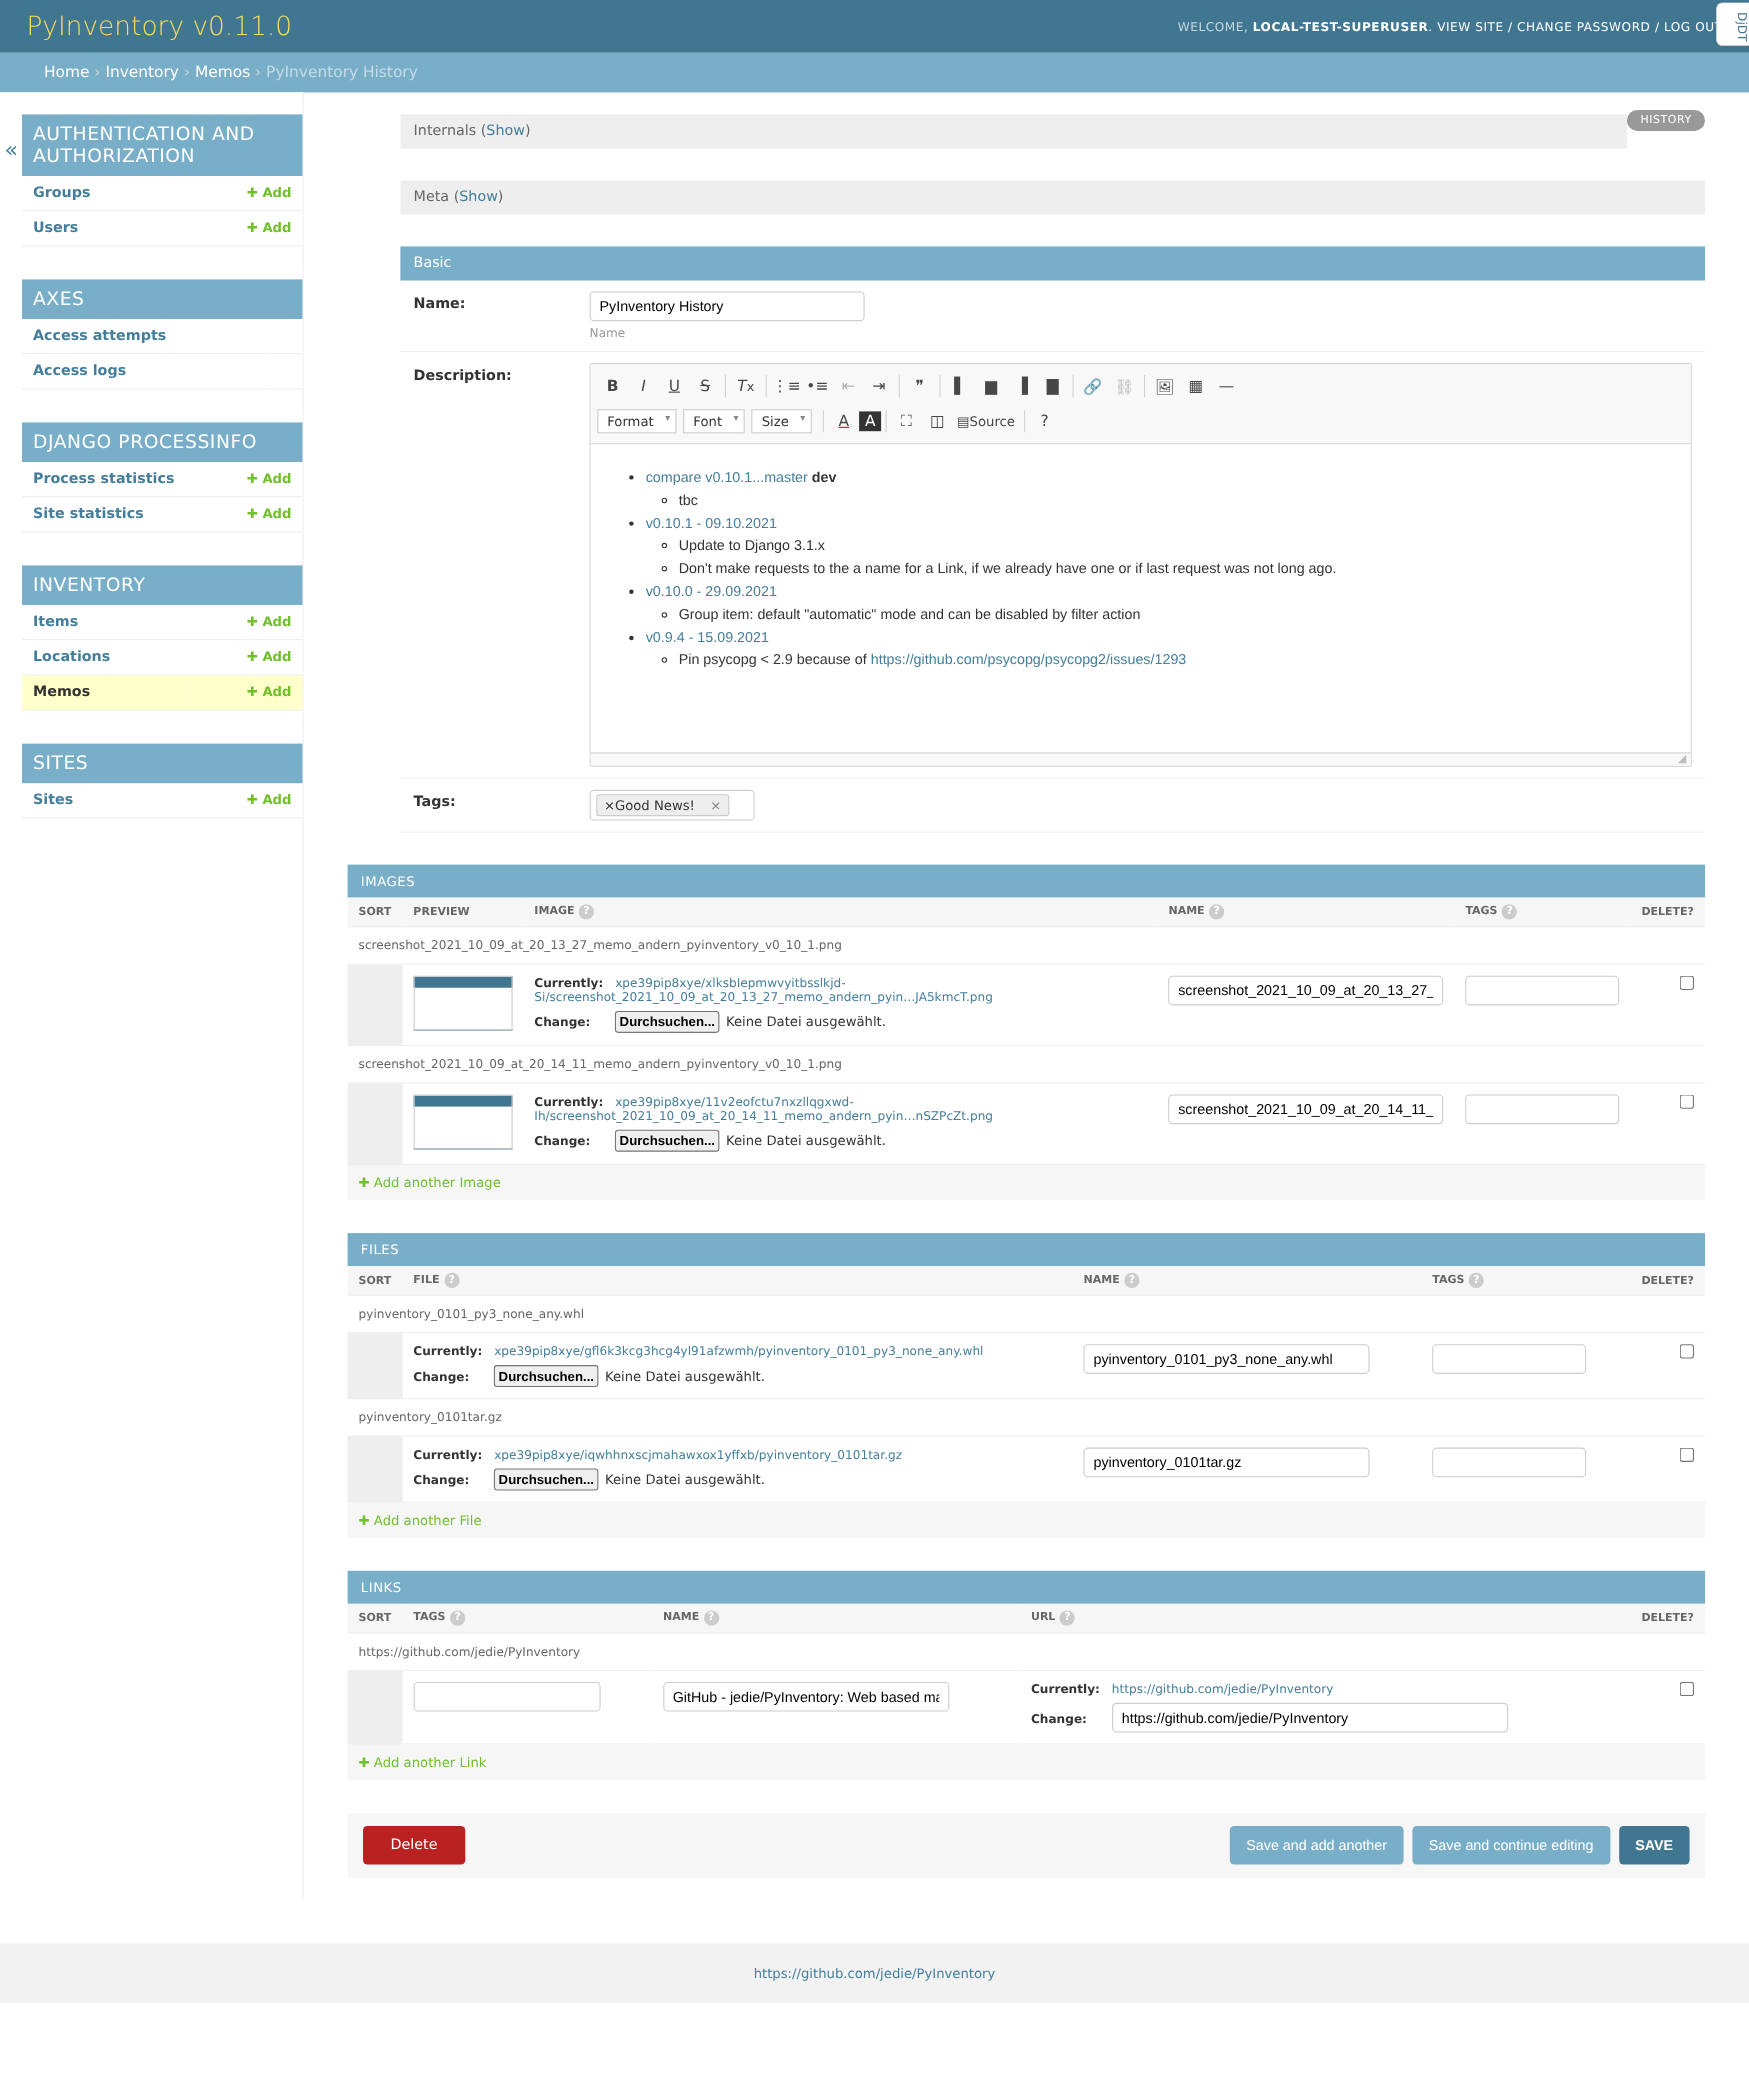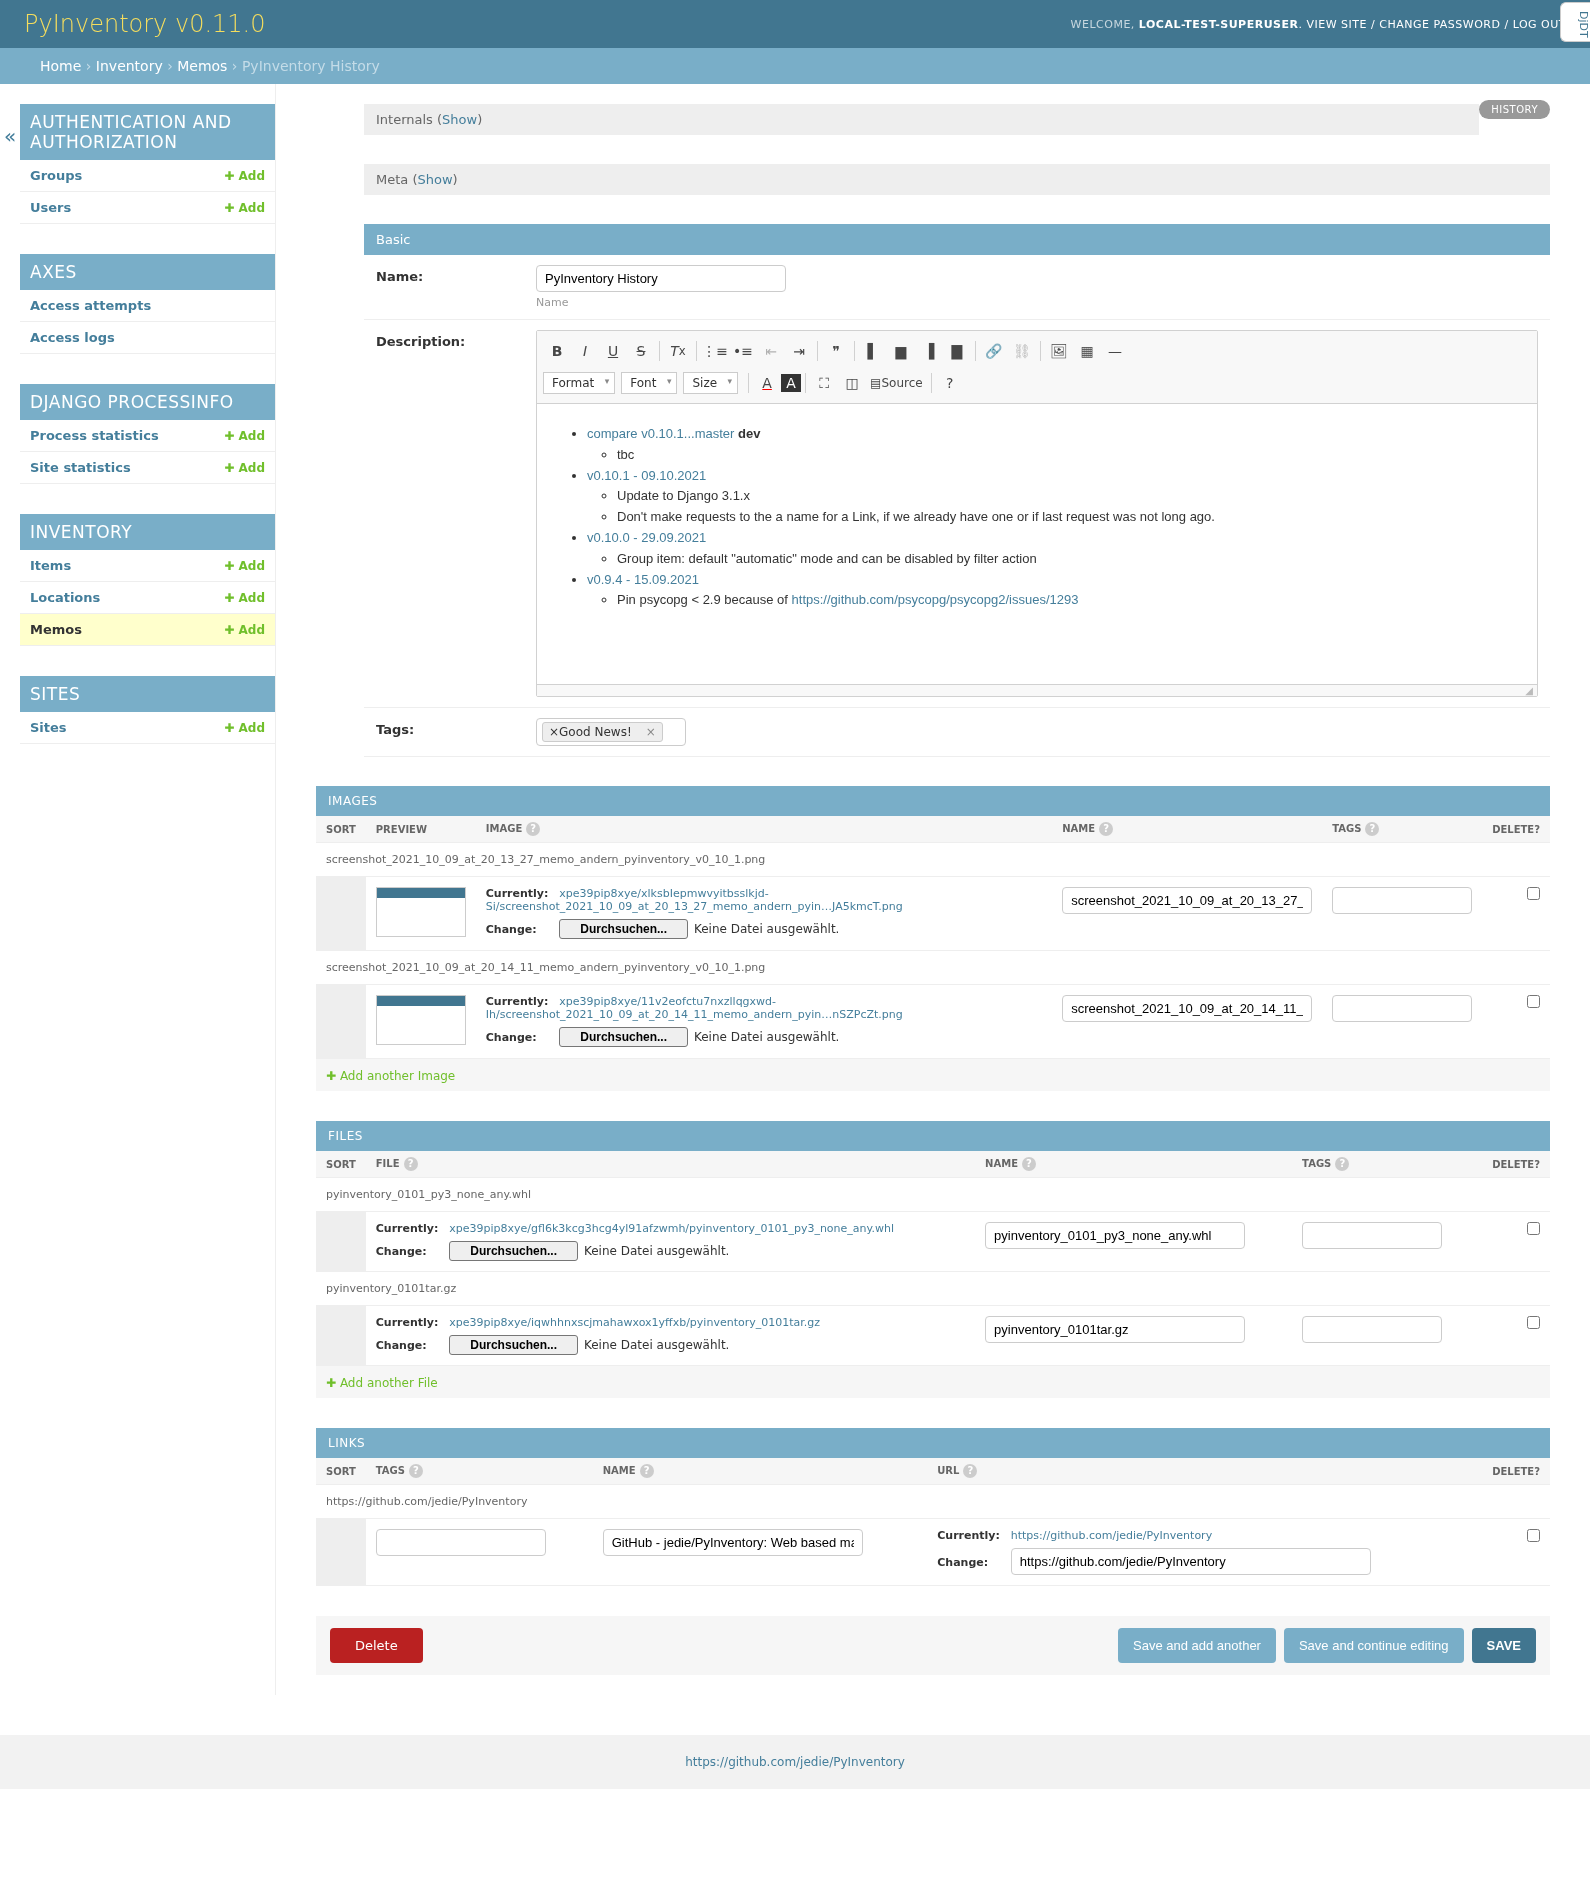--- a/index.html
+++ b/index.html
@@ -76,21 +76,21 @@
 .inline-group { margin-bottom: 30px; }
 .inline-group h2 { background: #79aec8; color: #fff; font-size: 12px; font-weight: 400; padding: 8px 12px; text-transform: uppercase; letter-spacing: 0.5px; }
 .tabular table { width: 100%; border-collapse: collapse; }
 .tabular thead th { background: #f6f6f6; font-size: 10px; text-transform: uppercase; text-align: left; padding: 6px 10px; color: #666; border-bottom: 1px solid #eee; font-weight: bold; }
 .tabular thead th.col-delete { text-align: right; }
 .tabular td { padding: 10px; vertical-align: top; font-size: 11px; border-bottom: 1px solid #eee; }
 .sort-handle { width: 24px; background: #eee; cursor: move; }
 .original { font-size: 10px; color: #666; padding: 4px 10px 0; white-space: nowrap; overflow: hidden; text-overflow: ellipsis; }
 .preview-img { width: 90px; height: 50px; background: linear-gradient(#417690 0 20%, #fff 20% 100%); border: 1px solid #ccc; display: inline-block; }
 .file-label { font-weight: bold; display: inline-block; width: 70px; }
-.browse-btn { border: 1px solid #767676; background: #efefef; padding: 2px 20px; font-weight: bold; border-radius: 3px; cursor: pointer; font-size: 12px; }
+.browse-btn { border: 1px solid #767676; background: #efefef; padding: 2px 3px; font-weight: bold; border-radius: 3px; cursor: pointer; font-size: 12px; }
 .no-file { color: #333; margin-left: 6px; font-size: 12px; }
 .add-row { padding: 8px 10px; background: #f6f6f6; }
 .add-row a { color: #70bf2b; font-size: 12px; }
 .add-row a::before { content: "✚ "; }
 .help-icon { display: inline-block; width: 14px; height: 14px; border-radius: 50%; background: #ccc; color: #fff; font-size: 10px; text-align: center; line-height: 14px; margin-left: 4px; cursor: help; }
 
 
 .submit-row { background: #f6f6f6; padding: 12px 14px; margin-top: 20px; display: flex; }
 .submit-row .deletelink { background: #ba2121; color: #fff; padding: 10px 25px; border-radius: 4px; text-transform: none; font-size: 13px; }
 .submit-row .spacer { flex: 1; }
@@ -440,20 +440,21 @@
             <td><input type="text" style="width: 170px;"></td>
             <td><input type="text" style="width: 260px;" value="GitHub - jedie/PyInventory: Web based management to catalog things"></td>
             <td>
               <div><span class="file-label">Currently:</span> <a href="#">https://github.com/jedie/PyInventory</a></div>
               <div style="margin-top:6px"><span class="file-label">Change:</span> <input type="url" style="width: 360px;" value="https://github.com/jedie/PyInventory"></div>
             </td>
             <td style="text-align:right"><input type="checkbox" style=""></td>
           </tr>
         </tbody>
       </table>
+      <div class="add-row"><a href="#">Add another Link</a></div>
     </div>
 
     <div class="submit-row">
       <a href="#" class="deletelink">Delete</a>
       <span class="spacer"></span>
       <input type="submit" value="Save and add another" style="">
       <input type="submit" value="Save and continue editing" style="">
       <input type="submit" class="default" value="SAVE" style="">
     </div>
 

